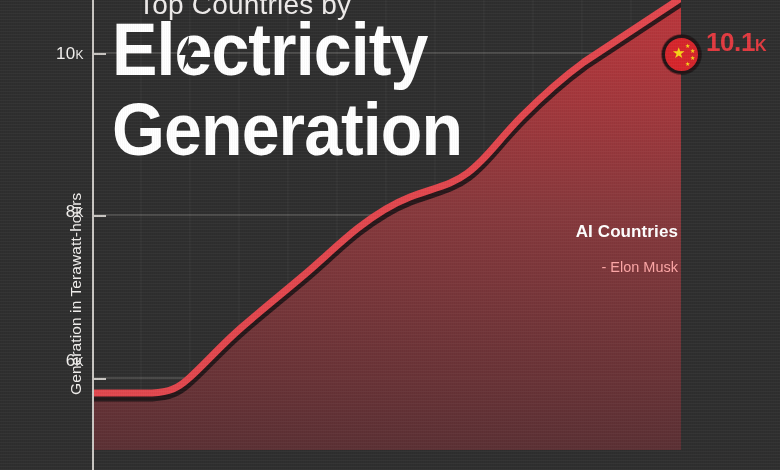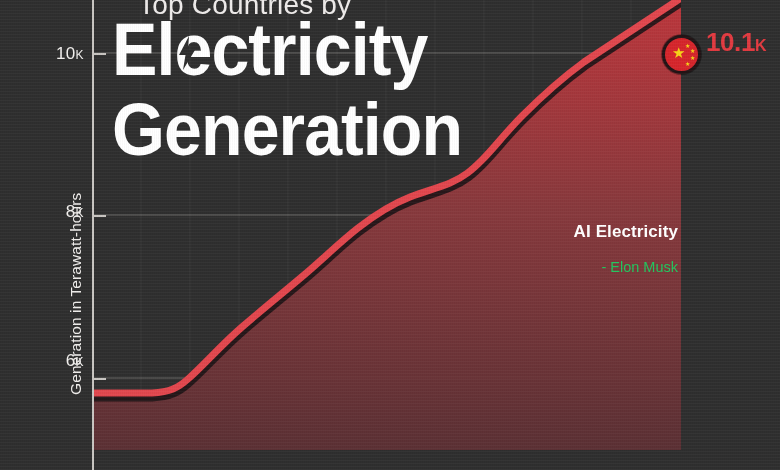--- a/index.html
+++ b/index.html
@@ -109,21 +109,21 @@
     text-align:right; color:#ffffff;
   }
   #quote-title{
     font-size:17px; font-weight:700; letter-spacing:.1px;
     margin-bottom:14px;
   }
   #quote-body{
     font-size:14.2px; line-height:1.44; color:#f6f3f2; font-weight:400;
   }
   #quote-author{
-    margin-top:17px; font-size:14.5px; color:#22c55e;
+    margin-top:17px; font-size:14.5px; color:#fca5a5;
   }
 </style>
 </head>
 <body>
 
 <div id="stage">
 
   <div id="plot">
     <svg id="plotsvg" width="589" height="470" viewBox="0 0 589 470">
       <defs>
@@ -231,19 +231,19 @@
     <span class="star" id="s4">★</span>
   </div>
 
   <div id="endvalue">
     <div>
       <span>10.1</span><span class="k">K</span>
     </div>
   </div>
 
   <div id="quote">
-    <div id="quote-title">AI Electricity</div>
+    <div id="quote-title">AI Countries</div>
     <div id="quote-author">- Elon Musk</div>
   </div>
 
 </div>
 
 <div id="noise"></div>
 
 </body></html>

